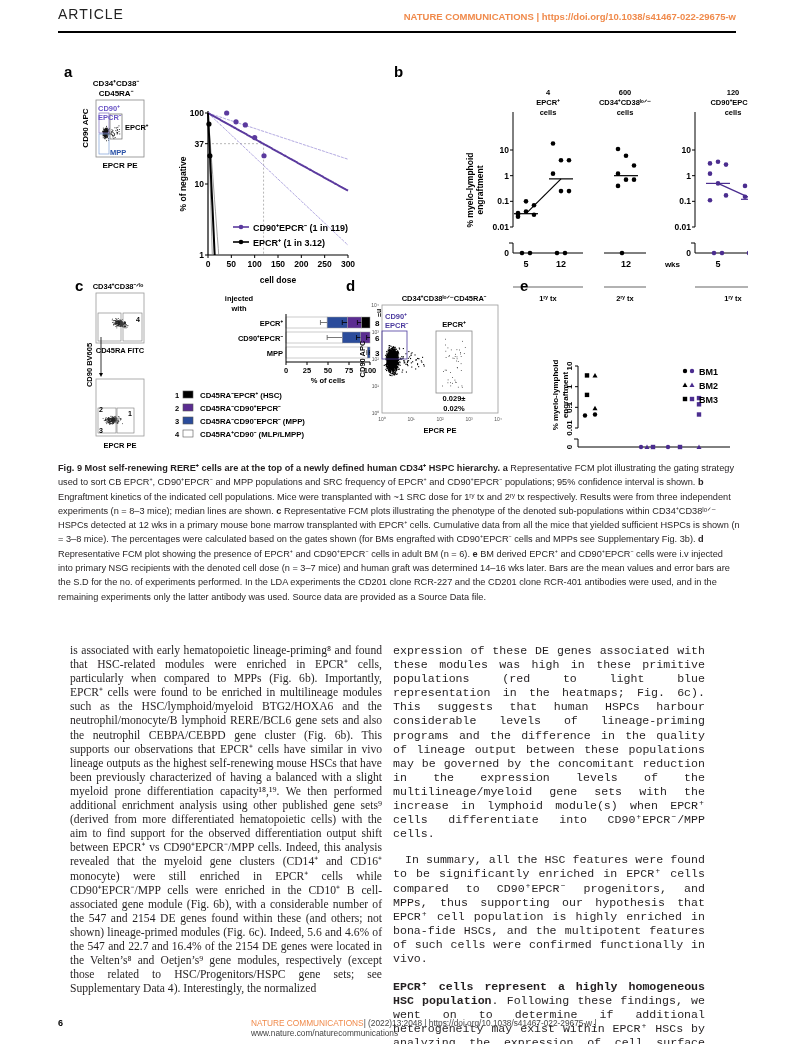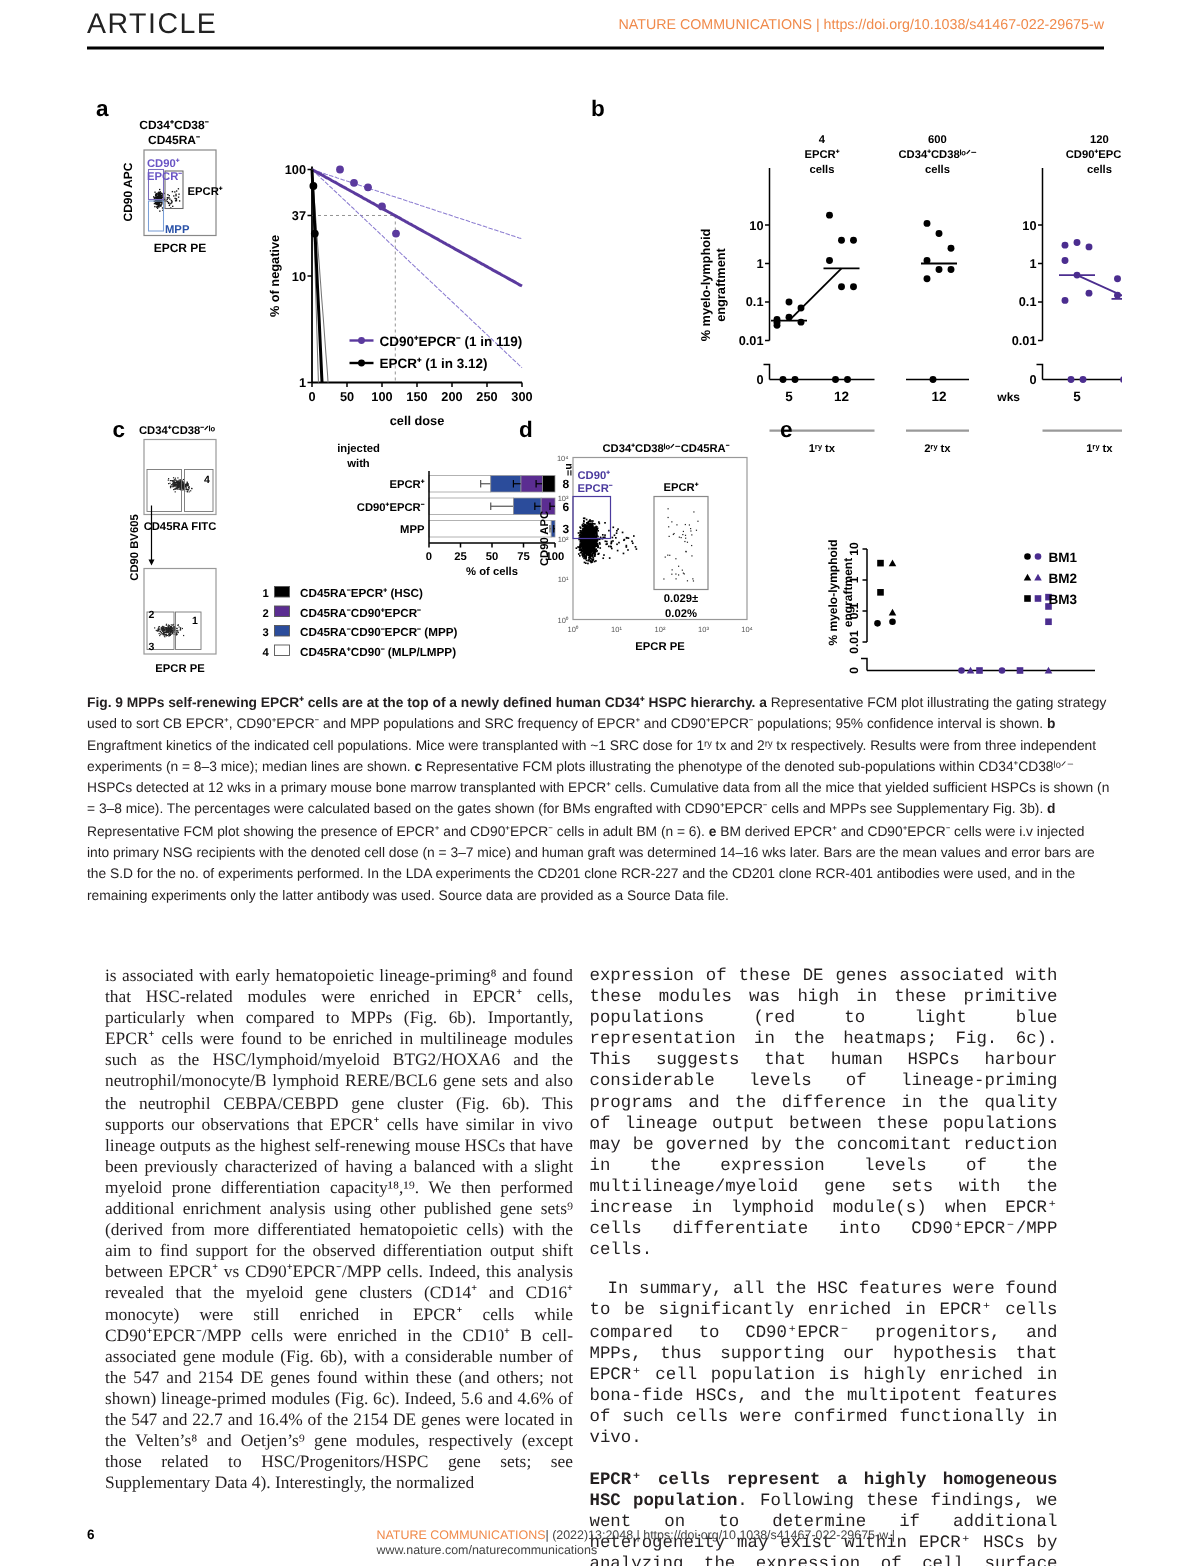--- a/index.html
+++ b/index.html
@@ -1,18 +1,18 @@
 <!DOCTYPE html>
 <html><head>
 <meta charset="utf-8">
 <style>
   html, body { margin: 0; padding: 0; background: #fff; }
   body { width: 794px; height: 1044px; position: relative; overflow: hidden; font-family: "Liberation Serif", serif; color: #231f20; }
-  .header-left { position: absolute; left: 58px; top: 6px; font-family: "Liberation Sans", sans-serif; font-size: 19px; letter-spacing: 1px; color: #222; }
-  .header-right { position: absolute; right: 58px; top: 11px; font-family: "Liberation Sans", sans-serif; font-size: 9.5px; color: #f08a4b; }
+  .header-left { position: absolute; left: 58px; top: 6px; font-family: "Liberation Sans", sans-serif; font-size: 14px; letter-spacing: 1px; color: #222; }
+  .header-right { position: absolute; right: 58px; top: 11px; font-family: "Liberation Sans", sans-serif; font-size: 9.5px; color: #f08a4b; font-weight: bold; }
   .header-rule { position: absolute; left: 58px; right: 58px; top: 31px; height: 1.5px; background: #000; }
   .fig { position: absolute; left: 58px; top: 55px; width: 690px; height: 400px; font-family: "Liberation Sans", sans-serif; }
   .fig svg { position: absolute; left: 0; top: 0; }
   .caption { position: absolute; left: 58px; top: 461px; width: 682px; font-family: "Liberation Sans", sans-serif; font-size: 9.2px; line-height: 14.3px; color: #231f20; text-align: left; }
   .caption b { font-weight: bold; }
   .col { position: absolute; top: 632px; width: 336px; font-size: 11.6px; line-height: 14.1px; text-align: justify; }
   .col-left { left: 58px; }
   .col-right { left: 381px; font-family: Liberation Mono, monospace; }
   .col p { margin: 12px; }
   .col p.indent { text-indent: 12px; }
@@ -2933,21 +2933,21 @@
           <text x="641" y="333.5" font-size="9" font-weight="bold">BM2</text>
           <rect x="624.8" y="341.8" width="4.4" height="4.4" fill="#000"></rect>
           <rect x="631.8" y="341.8" width="4.4" height="4.4" fill="#4b2d8f"></rect>
           <text x="641" y="347.5" font-size="9" font-weight="bold">BM3</text>
         </g>
     </g>
   </svg>
 </div>
 
 <div class="caption">
-  <b>Fig. 9</b> <b>MPPs self-renewing EPCR⁺ cells are at the top of a newly defined human CD34⁺ HSPC hierarchy.</b>
+  <b>Fig. 9</b> <b>Most self-renewing RERE⁺ cells are at the top of a newly defined human CD34⁺ HSPC hierarchy.</b>
   <b>a</b> <span>Representative FCM plot illustrating the gating strategy used to sort CB EPCR⁺, CD90⁺EPCR⁻ and MPP populations and SRC frequency of EPCR⁺ and CD90⁺EPCR⁻ populations; 95% confidence interval is shown.</span>
   <b>b</b> <span>Engraftment kinetics of the indicated cell populations. Mice were transplanted with ~1 SRC dose for 1ʳʸ tx and 2ʳʸ tx respectively. Results were from three independent experiments (n = 8–3 mice); median lines are shown.</span>
   <b>c</b> <span>Representative FCM plots illustrating the phenotype of the denoted sub-populations within CD34⁺CD38ˡᵒᐟ⁻ HSPCs detected at 12 wks in a primary mouse bone marrow transplanted with EPCR⁺ cells. Cumulative data from all the mice that yielded sufficient HSPCs is shown (n = 3–8 mice). The percentages were calculated based on the gates shown (for BMs engrafted with CD90⁺EPCR⁻ cells and MPPs see Supplementary Fig. 3b).</span>
   <b>d</b> <span>Representative FCM plot showing the presence of EPCR⁺ and CD90⁺EPCR⁻ cells in adult BM (n = 6).</span>
   <b>e</b> <span>BM derived EPCR⁺ and CD90⁺EPCR⁻ cells were i.v injected into primary NSG recipients with the denoted cell dose (n = 3–7 mice) and human graft was determined 14–16 wks later. Bars are the mean values and error bars are the S.D for the no. of experiments performed. In the LDA experiments the CD201 clone RCR-227 and the CD201 clone RCR-401 antibodies were used, and in the remaining experiments only the latter antibody was used. Source data are provided as a Source Data file.</span>
 </div>
 
 <div class="col col-left">
   <p>is associated with early hematopoietic lineage-priming⁸ and found that HSC-related modules were enriched in EPCR⁺ cells, particularly when compared to MPPs (Fig. 6b). Importantly, EPCR⁺ cells were found to be enriched in multilineage modules such as the HSC/lymphoid/myeloid BTG2/HOXA6 and the neutrophil/monocyte/B lymphoid RERE/BCL6 gene sets and also the neutrophil CEBPA/CEBPD gene cluster (Fig. 6b). This supports our observations that EPCR⁺ cells have similar in vivo lineage outputs as the highest self-renewing mouse HSCs that have been previously characterized of having a balanced with a slight myeloid prone differentiation capacity¹⁸,¹⁹. We then performed additional enrichment analysis using other published gene sets⁹ (derived from more differentiated hematopoietic cells) with the aim to find support for the observed differentiation output shift between EPCR⁺ vs CD90⁺EPCR⁻/MPP cells. Indeed, this analysis revealed that the myeloid gene clusters (CD14⁺ and CD16⁺ monocyte) were still enriched in EPCR⁺ cells while CD90⁺EPCR⁻/MPP cells were enriched in the CD10⁺ B cell-associated gene module (Fig. 6b), with a considerable number of the 547 and 2154 DE genes found within these (and others; not shown) lineage-primed modules (Fig. 6c). Indeed, 5.6 and 4.6% of the 547 and 22.7 and 16.4% of the 2154 DE genes were located in the Velten’s⁸ and Oetjen’s⁹ gene modules, respectively (except those related to HSC/Progenitors/HSPC gene sets; see Supplementary Data 4). Interestingly, the normalized</p>
 </div>

